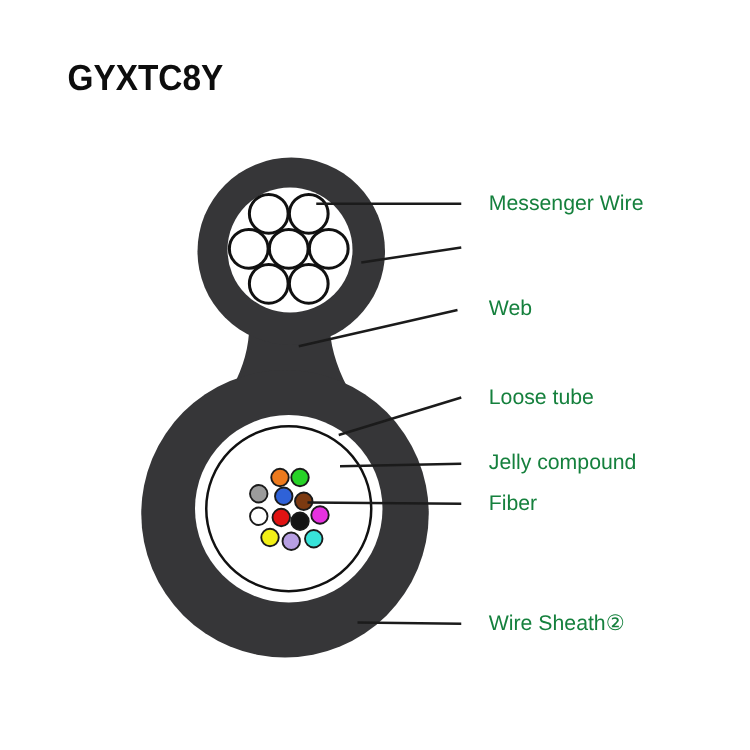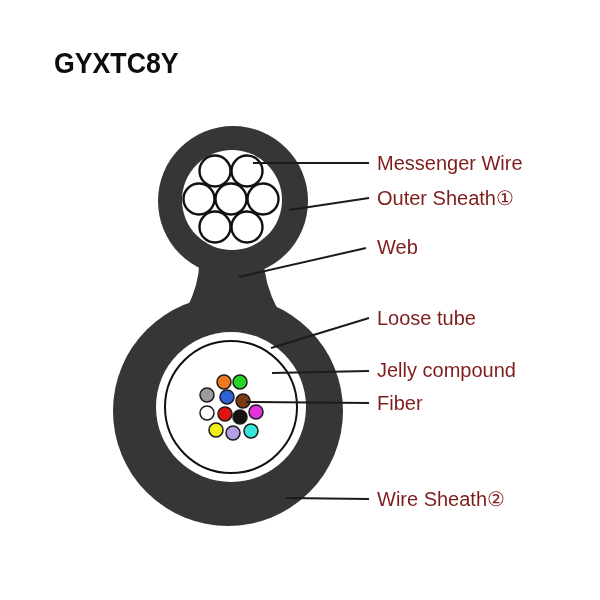--- a/index.html
+++ b/index.html
@@ -8,22 +8,22 @@
     font-family:"Liberation Sans", sans-serif;overflow:hidden;
   }
   .stage{position:absolute;left:0;top:0;width:562px;height:600px;}
   .title{
     position:absolute;left:54px;top:47px;
     font-size:29px;font-weight:bold;color:#0d0d0d;
     letter-spacing:0px;transform:scaleX(0.92);transform-origin:left center;
     white-space:nowrap;
   }
   .lbl{
-    position:absolute;left:377px;height:22px;line-height:22px;
-    font-size:20px;color:#7f1d1d;white-space:nowrap;
+    position:absolute;left:391px;height:22px;line-height:22px;
+    font-size:17px;color:#15803d;white-space:nowrap;
   }
   svg{position:absolute;left:0;top:0;}
 </style>
 </head>
 <body>
 
 <div class="stage">
 
   <div class="title">GYXTC8Y</div>
 
@@ -68,20 +68,19 @@
       <line x1="289" y1="210" x2="369" y2="198"></line>
       <line x1="239" y1="277" x2="366" y2="248"></line>
       <line x1="271" y1="348" x2="369" y2="318"></line>
       <line x1="272" y1="373" x2="369" y2="371"></line>
       <line x1="246" y1="402" x2="369" y2="403"></line>
       <line x1="286" y1="498" x2="369" y2="499"></line>
     </g>
   </svg>
 
   <div class="lbl" style="top:152px">Messenger Wire</div>
-  <div class="lbl" style="top:187px">Outer Sheath①</div>
   <div class="lbl" style="top:236px">Web</div>
   <div class="lbl" style="top:307px">Loose tube</div>
   <div class="lbl" style="top:359px">Jelly compound</div>
   <div class="lbl" style="top:392px">Fiber</div>
   <div class="lbl" style="top:488px">Wire Sheath②</div>
 
 </div>
 
 </body></html>

